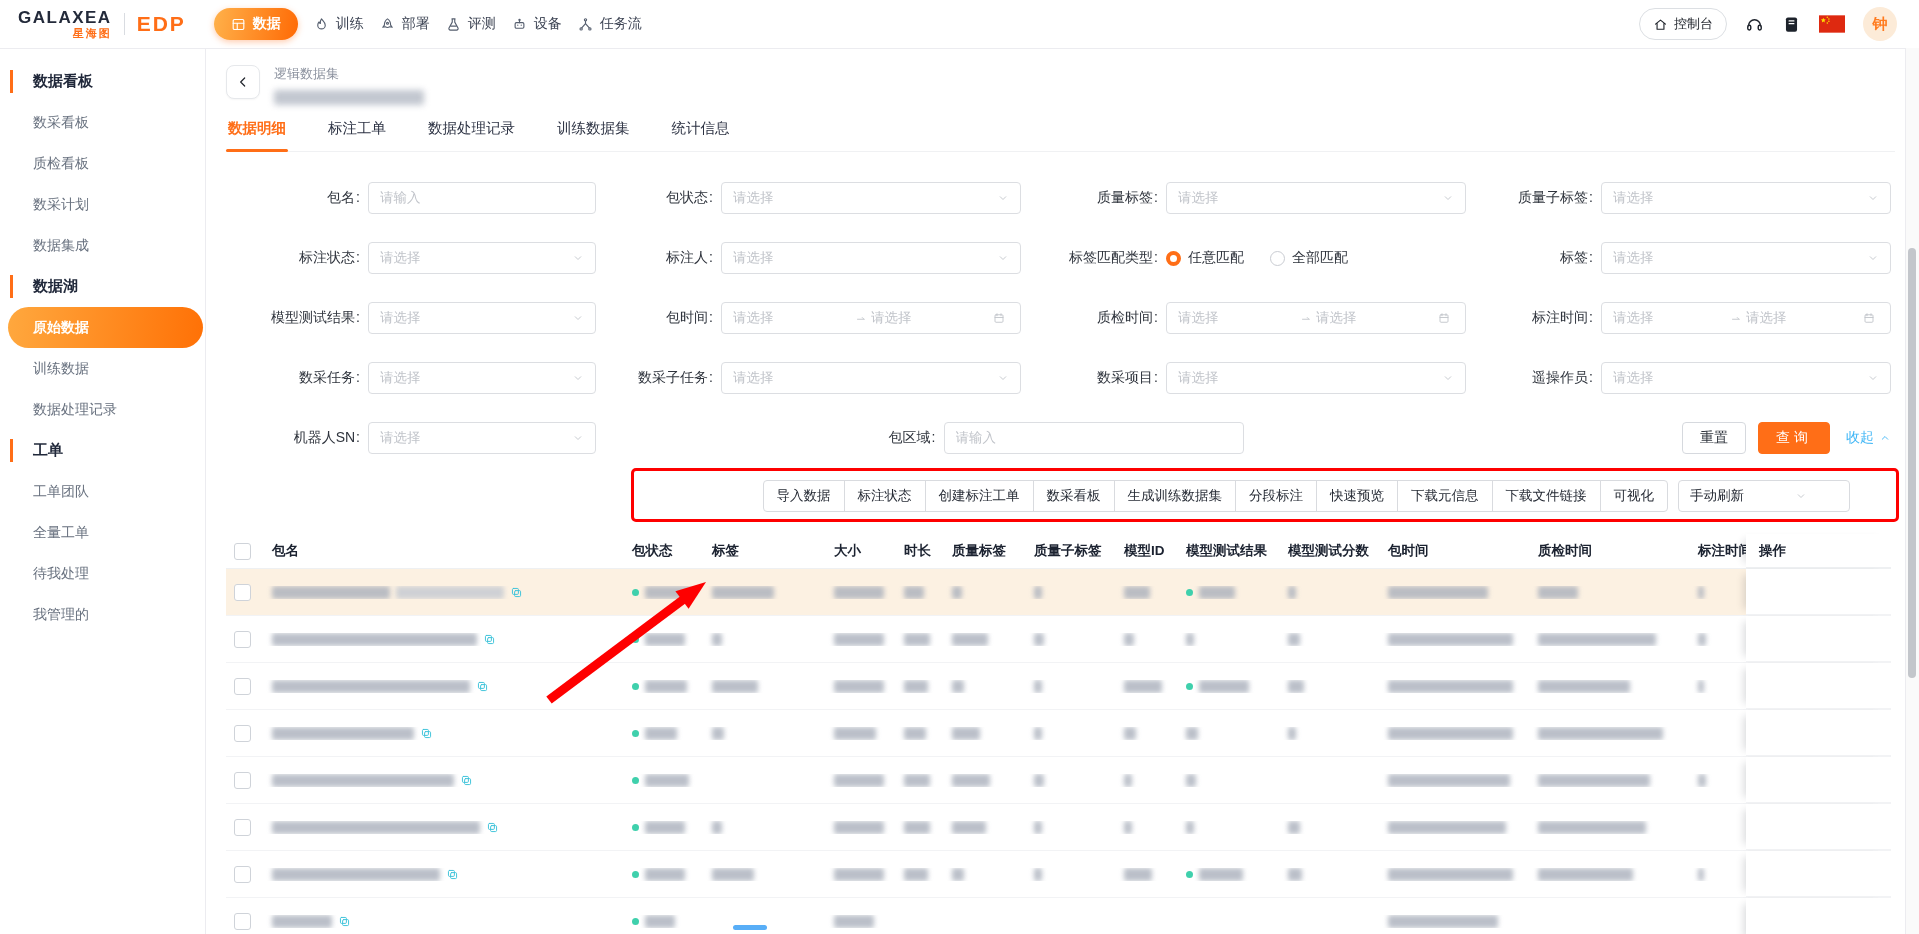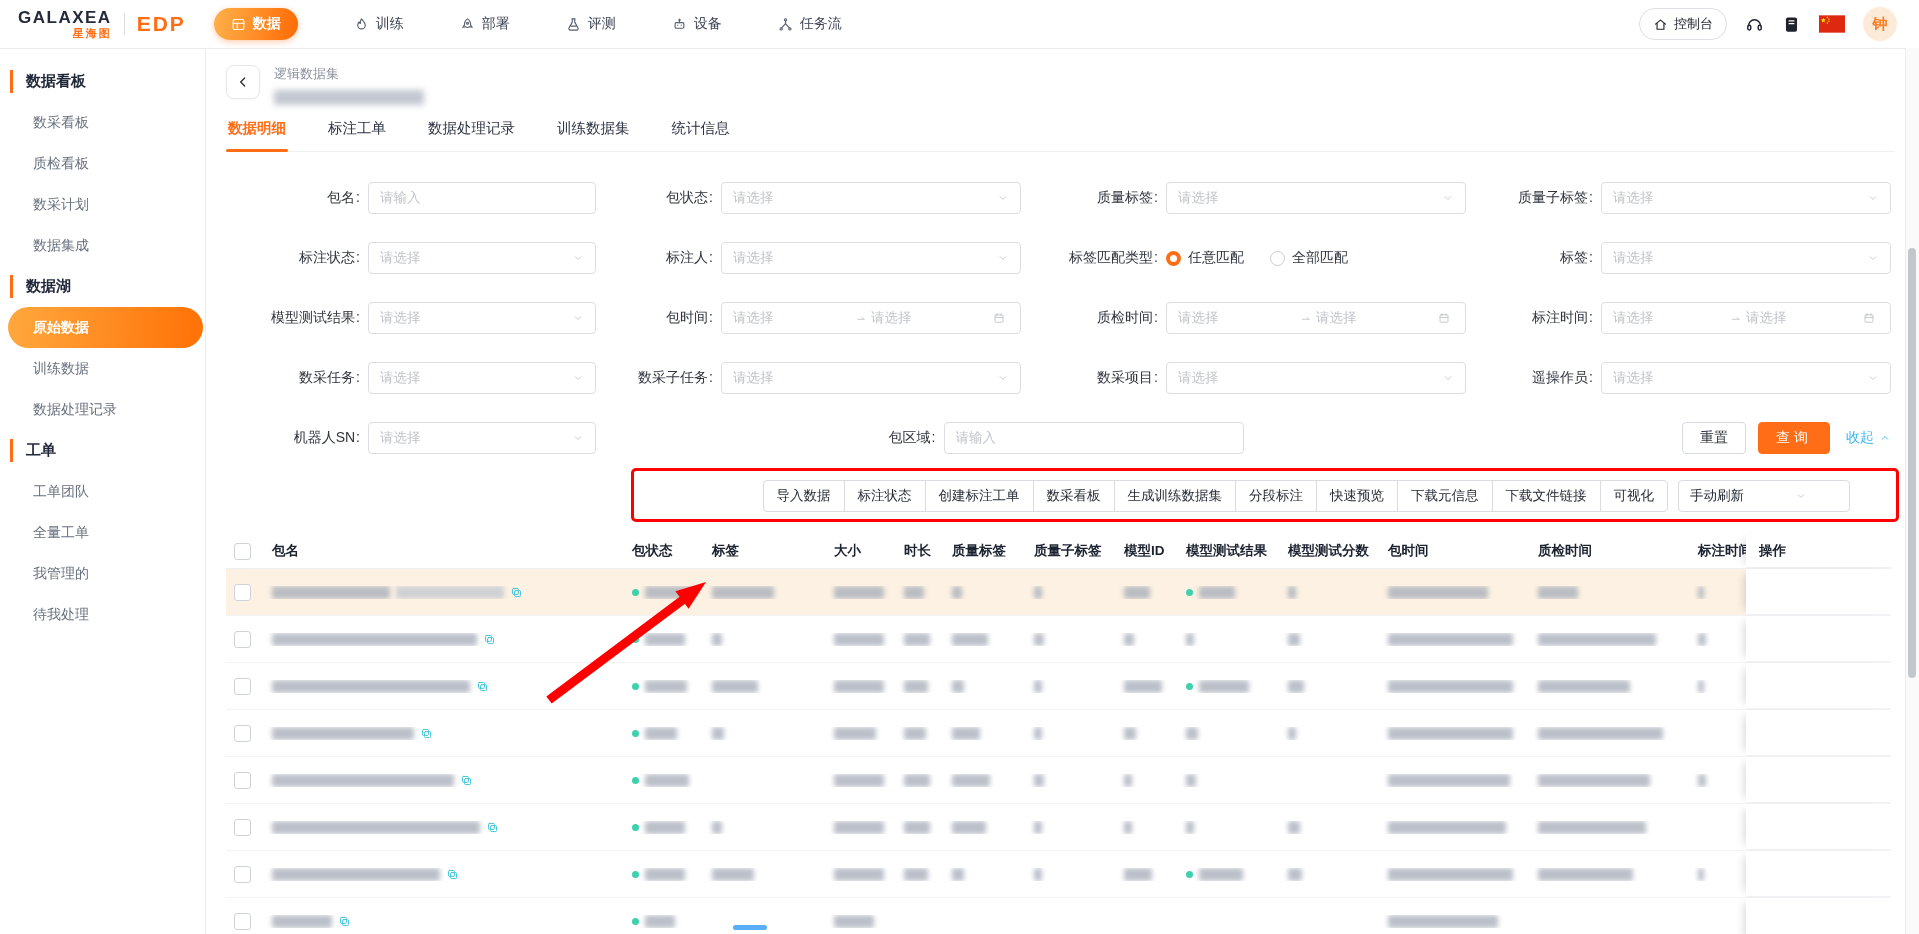--- a/index.html
+++ b/index.html
@@ -10,39 +10,39 @@
 
   
   .topbar{height:48px;display:flex;align-items:center;padding:0 22px 0 18px;background:#fff;
           border-bottom:1px solid #ececf0;position:relative;z-index:5;}
   .brand{display:flex;align-items:center;gap:12px;margin-right:28px;}
   .logo-gx{display:flex;flex-direction:column;align-items:flex-end;line-height:1;}
   .logo-gx .en{font-size:17px;font-weight:800;color:#232a3a;letter-spacing:1.5px;}
   .logo-gx .cn{font-size:11px;font-weight:700;color:#ff6e17;margin-top:2px;letter-spacing:2px;}
   .logo-sep{width:1px;height:22px;background:#d9dce1;}
   .logo-edp{font-size:21px;font-weight:800;color:#ff6e17;letter-spacing:2px;}
-  .topnav{display:flex;align-items:center;gap:56px;}
+  .topnav{display:flex;align-items:center;gap:16px;}
   .nav-item{display:flex;align-items:center;gap:7px;font-size:14px;color:#3d4454;cursor:pointer;}
   .nav-item .ic{font-size:15px;color:#555e6e;}
   .nav-item.active{background:linear-gradient(100deg,#ffb14a,#ff6a05);color:#fff;
         padding:7px 17px;border-radius:17px;font-weight:600;box-shadow:0 2px 6px rgba(255,110,23,.35);}
   .nav-item.active .ic{color:#fff;}
   .top-right{margin-left:auto;display:flex;align-items:center;gap:18px;}
   .console-btn{display:flex;align-items:center;gap:6px;border:1px solid #dcdfe3;border-radius:16px;
         padding:6px 13px;background:#fff;font-size:13px;color:#20242c;cursor:pointer;}
   .console-btn .ic{font-size:15px;color:#20242c;}
   .tool-ic{font-size:19px;color:#1d222b;cursor:pointer;}
   .flag{width:26px;height:18px;display:inline-flex;cursor:pointer;}
   .avatar{width:34px;height:34px;border-radius:50%;background:#fcebd8;color:#ff7b1f;font-weight:700;
         font-size:15px;display:flex;align-items:center;justify-content:center;cursor:pointer;}
 
   
   .layout{display:flex;height:886px;}
   .sidebar{width:205px;flex-shrink:0;border-right:1px solid #ececf0;padding-top:12px;background:#fff;}
-  .side-group{position:relative;height:41px;display:flex;align-items:center;padding-left:26px;
+  .side-group{position:relative;height:41px;display:flex;align-items:center;padding-left:33px;
         font-size:15px;font-weight:700;color:#20283a;}
   .side-group::before{content:"";position:absolute;left:10px;top:9px;width:3px;height:23px;background:#ff6e17;}
   .side-item{height:41px;display:flex;align-items:center;padding-left:33px;font-size:14px;color:#68717f;cursor:pointer;}
   .side-item.active{background:linear-gradient(95deg,#ffa83e,#ff7106);color:#fff;font-weight:600;
         border-radius:21px;margin-left:8px;margin-right:2px;padding-left:25px;}
 
   .main{flex:1;position:relative;padding:0 24px 0 20px;overflow:hidden;}
 
   
   .page-header{display:flex;gap:14px;padding-top:16px;align-items:flex-start;}
@@ -267,24 +267,24 @@
         <div class="side-group">
           <span>工单</span>
         </div>
         <div class="side-item">
           <span>工单团队</span>
         </div>
         <div class="side-item">
           <span>全量工单</span>
         </div>
         <div class="side-item">
+          <span>待我处理</span>
+        </div>
+        <div class="side-item">
           <span>我管理的</span>
-        </div>
-        <div class="side-item">
-          <span>待我处理</span>
         </div>
       </aside>
 
     <main class="main">
       <div class="page-header">
         <button class="back-btn">
           <span class="ic">
               <svg viewBox="0 0 24 24" fill="none" stroke="currentColor" stroke-width="1.8" stroke-linecap="round" stroke-linejoin="round">
                 <path d="M14.5 6 8.5 12l6 6"></path>
               </svg>

